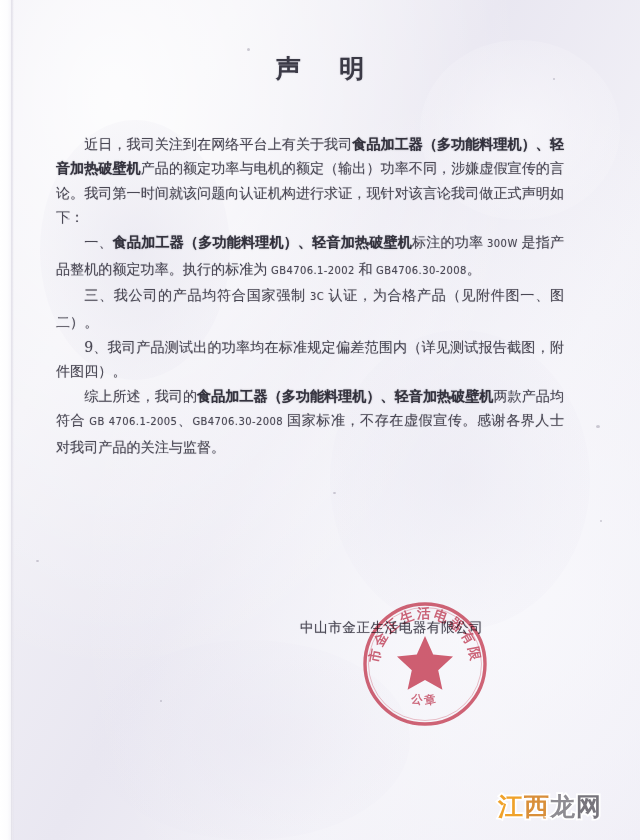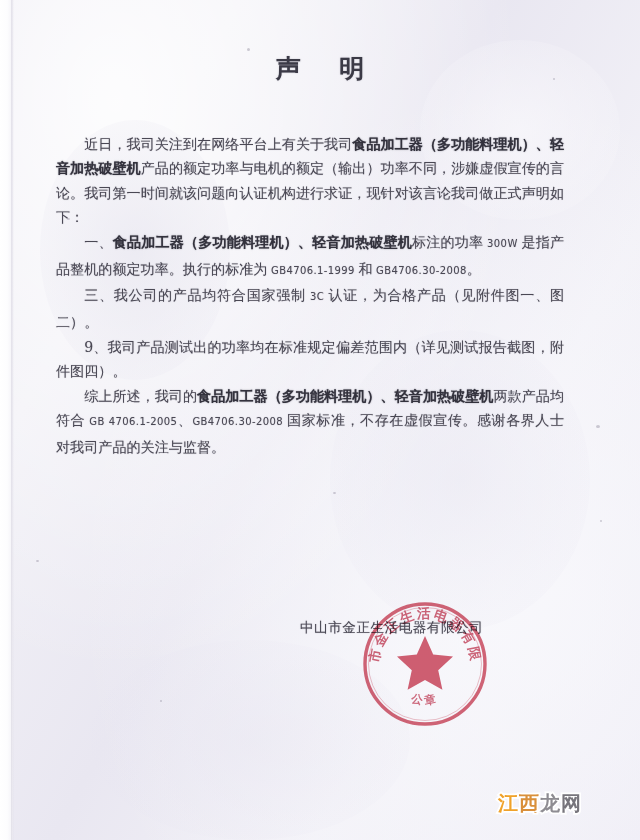--- a/index.html
+++ b/index.html
@@ -137,21 +137,21 @@
   }
   .seal svg { display: block; }
 
   
   .watermark {
     position: absolute;
     left: 498px;
     top: 790px;
     font-family: "DejaVu Sans", "Liberation Sans", sans-serif;
     font-weight: 700;
-    font-size: 20px;
+    font-size: 25px;
     letter-spacing: 1px;
     white-space: nowrap;
     -webkit-text-stroke: 3.5px #ffffff;
     paint-order: stroke fill;
   }
   .watermark span { display: inline-block; }
   .wm1 { color: #f0a22a; }
   .wm2 { color: #d98f3a; }
   .wm3 { color: #8e8c92; }
   .wm4 { color: #77757c; }
@@ -177,21 +177,21 @@
   <div class="speck" style="left:600px; top:520px; width:2px; height:2px;"></div>
   <div class="speck" style="left:36px;  top:560px; width:3px; height:2px;"></div>
   <div class="speck" style="left:160px; top:700px; width:2px; height:2px;"></div>
 
   <div class="doc">
 
     <div class="title">声 明</div>
 
     <div class="body">
       <p>近日，我司关注到在网络平台上有关于我司<b>食品加工器（多功能料理机）、轻音加热破壁机</b>产品的额定功率与电机的额定（输出）功率不同，涉嫌虚假宣传的言论。我司第一时间就该问题向认证机构进行求证，现针对该言论我司做正式声明如下：</p>
-      <p>一、<b>食品加工器（多功能料理机）、轻音加热破壁机</b>标注的功率<span class="lat"> 300W </span>是指产品整机的额定功率。执行的标准为<span class="lat"> GB4706.1-1999 </span>和<span class="lat"> GB4706.30-2008</span>。</p>
+      <p>一、<b>食品加工器（多功能料理机）、轻音加热破壁机</b>标注的功率<span class="lat"> 300W </span>是指产品整机的额定功率。执行的标准为<span class="lat"> GB4706.1-2002 </span>和<span class="lat"> GB4706.30-2008</span>。</p>
       <p>三、我公司的产品均符合国家强制<span class="lat"> 3C </span>认证，为合格产品（见附件图一、图二）。</p>
       <p>9、我司产品测试出的功率均在标准规定偏差范围内（详见测试报告截图，附件图四）。</p>
       <p>综上所述，我司的<b>食品加工器（多功能料理机）、轻音加热破壁机</b>两款产品均符合<span class="lat"> GB 4706.1-2005</span>、<span class="lat">GB4706.30-2008 </span>国家标准，不存在虚假宣传。感谢各界人士对我司产品的关注与监督。</p>
     </div>
 
     <div class="sign-block">
       <div class="sign-company">中山市金正生活电器有限公司</div>
     </div>
 
     <div class="seal">

